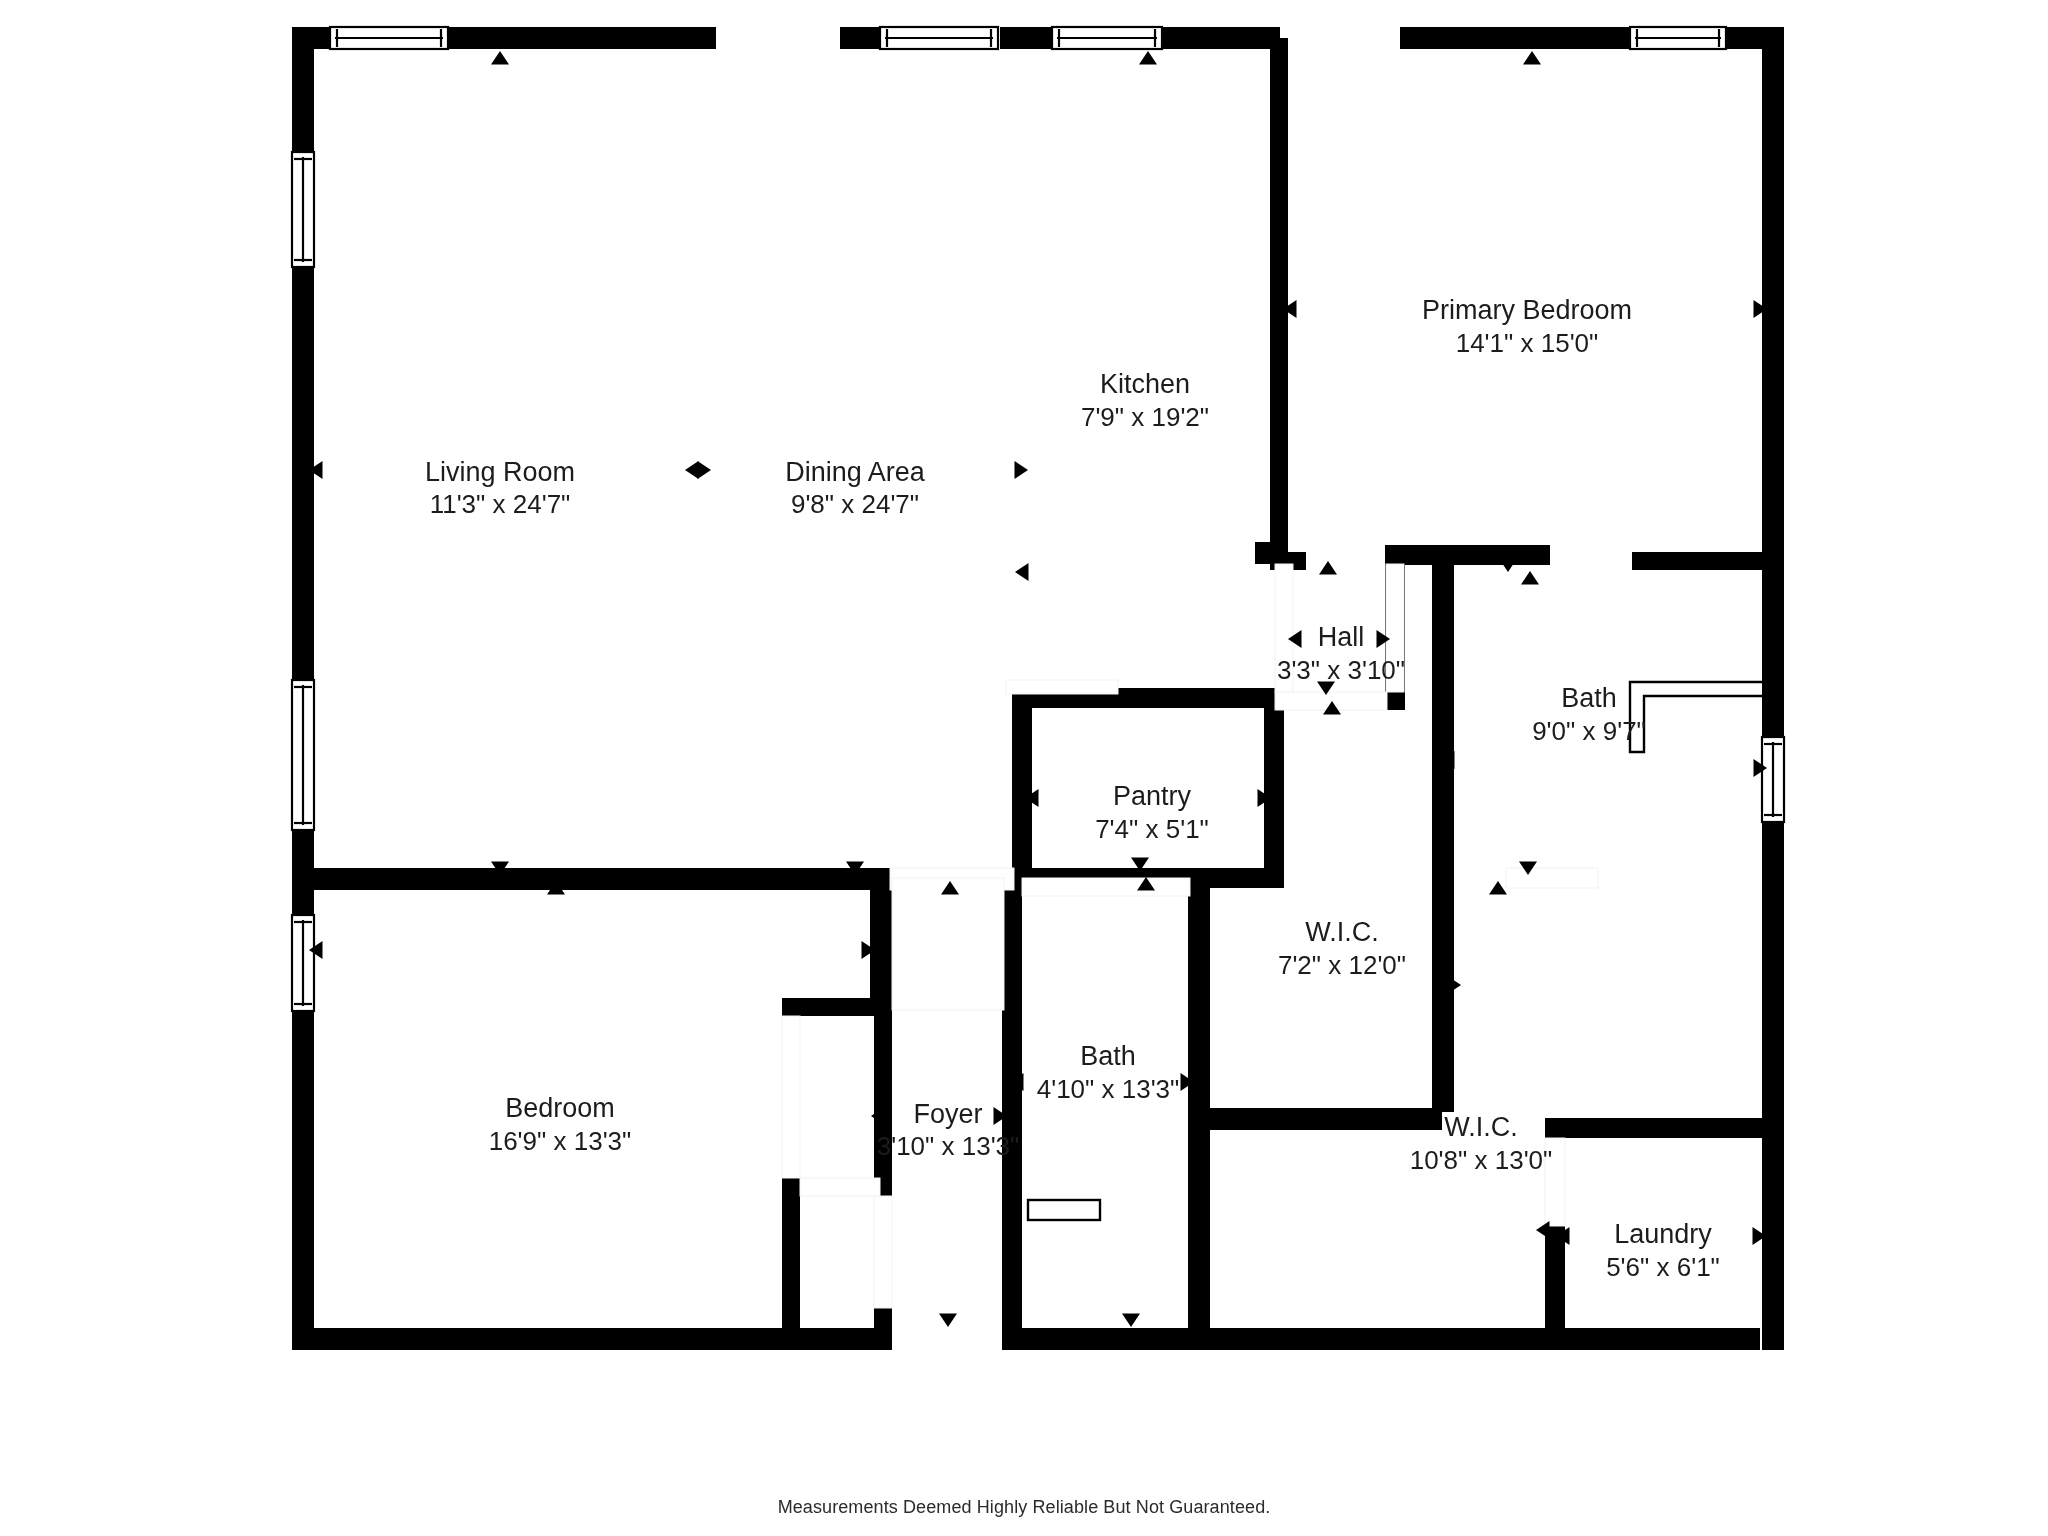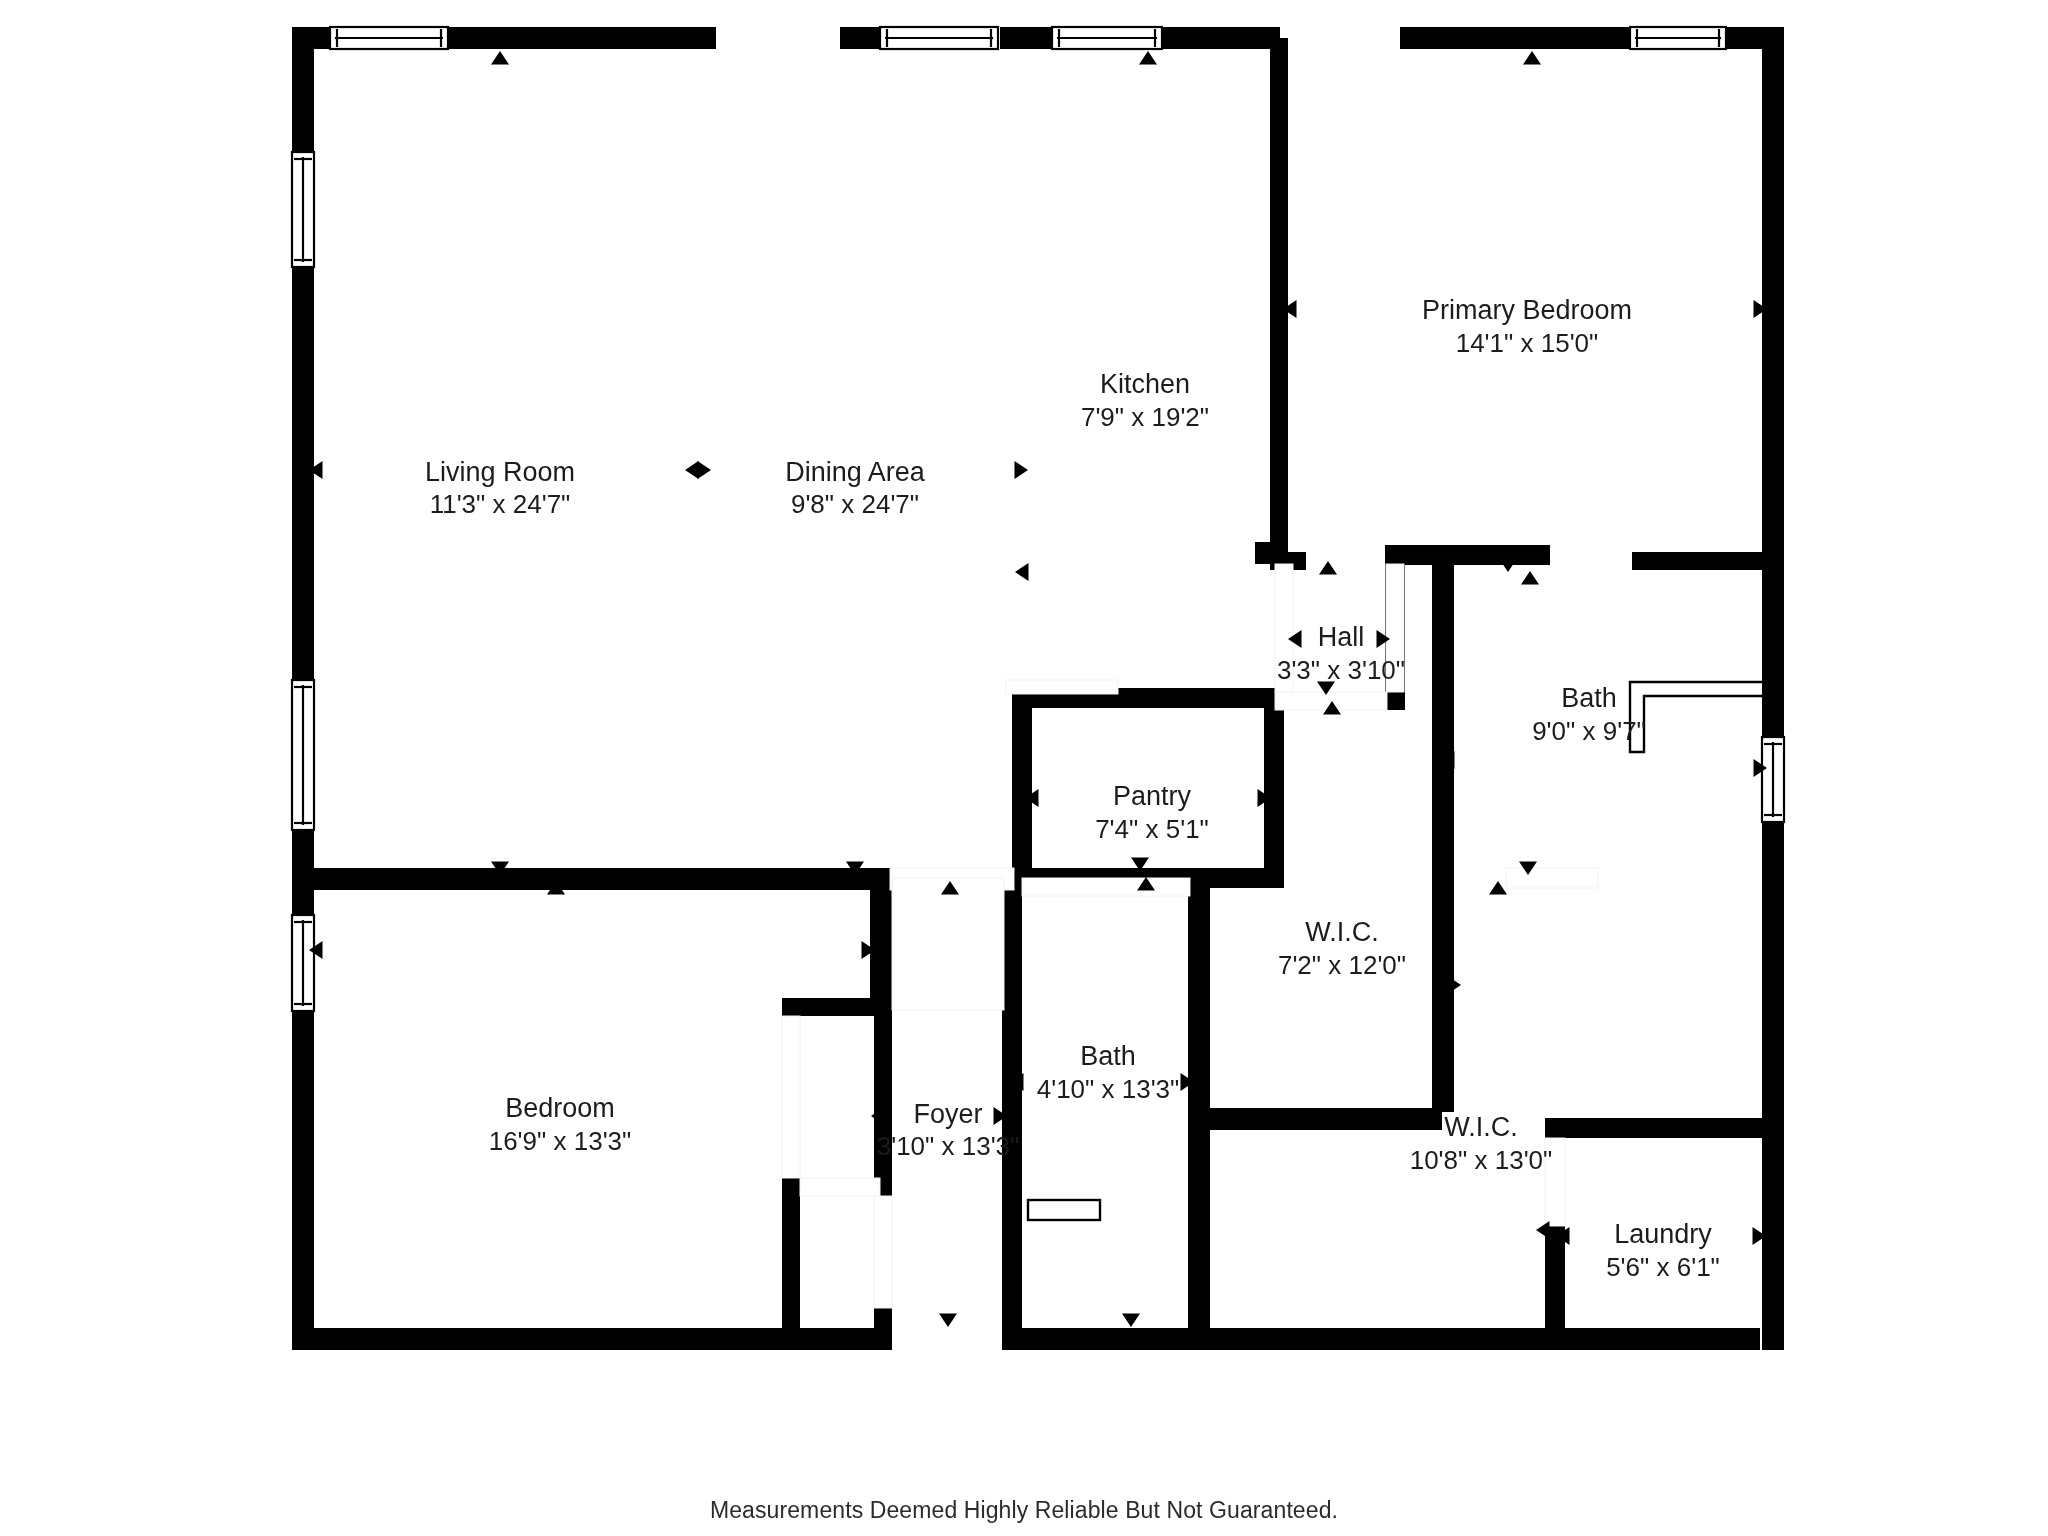--- a/index.html
+++ b/index.html
@@ -49,21 +49,21 @@
     text-anchor: middle;
     dominant-baseline: middle;
   }
   .disclaimer-text {
     position: absolute;
     left: 0;
     right: 0;
     top: 1497px;
     text-align: center;
     font-family: "Liberation Sans", sans-serif;
-    font-size: 23px;
+    font-size: 18px;
     color: #2b2b2b;
     letter-spacing: 0.1px;
   }
 </style>
 </head>
 <body>
 
 <div id="plan-root">
 
   <svg id="floorplan-svg" viewBox="0 0 2048 1536" xmlns="http://www.w3.org/2000/svg">

